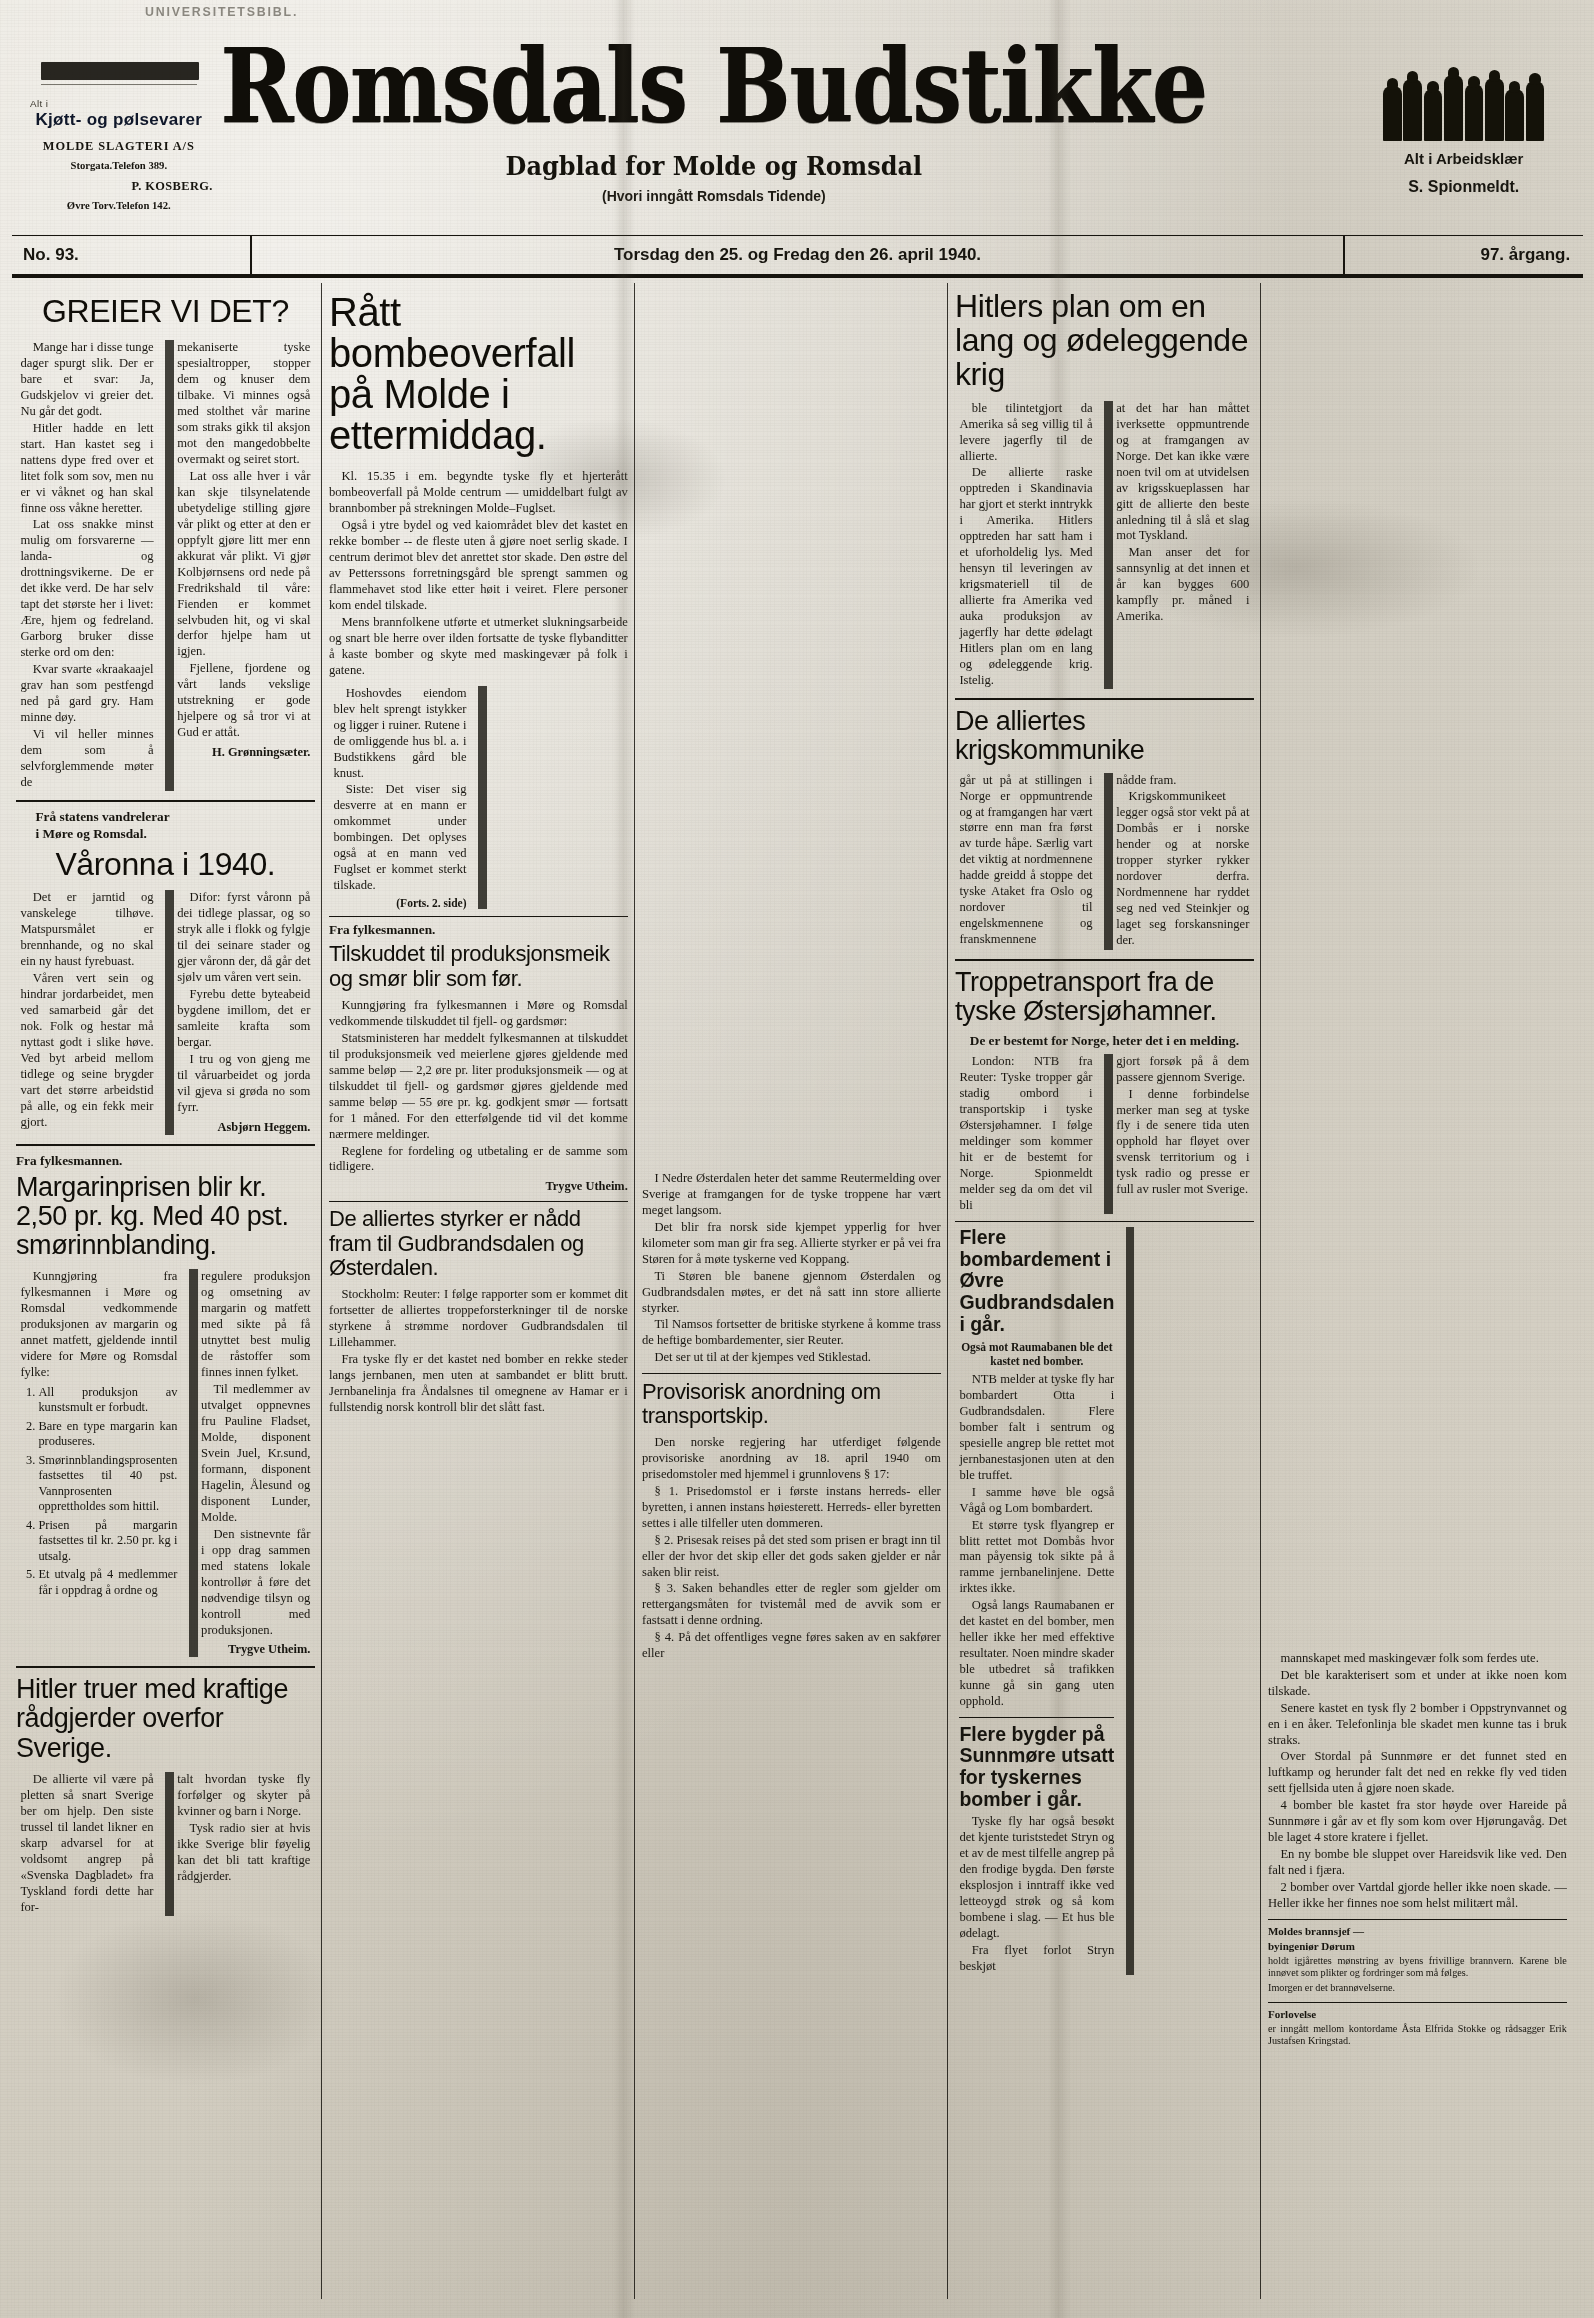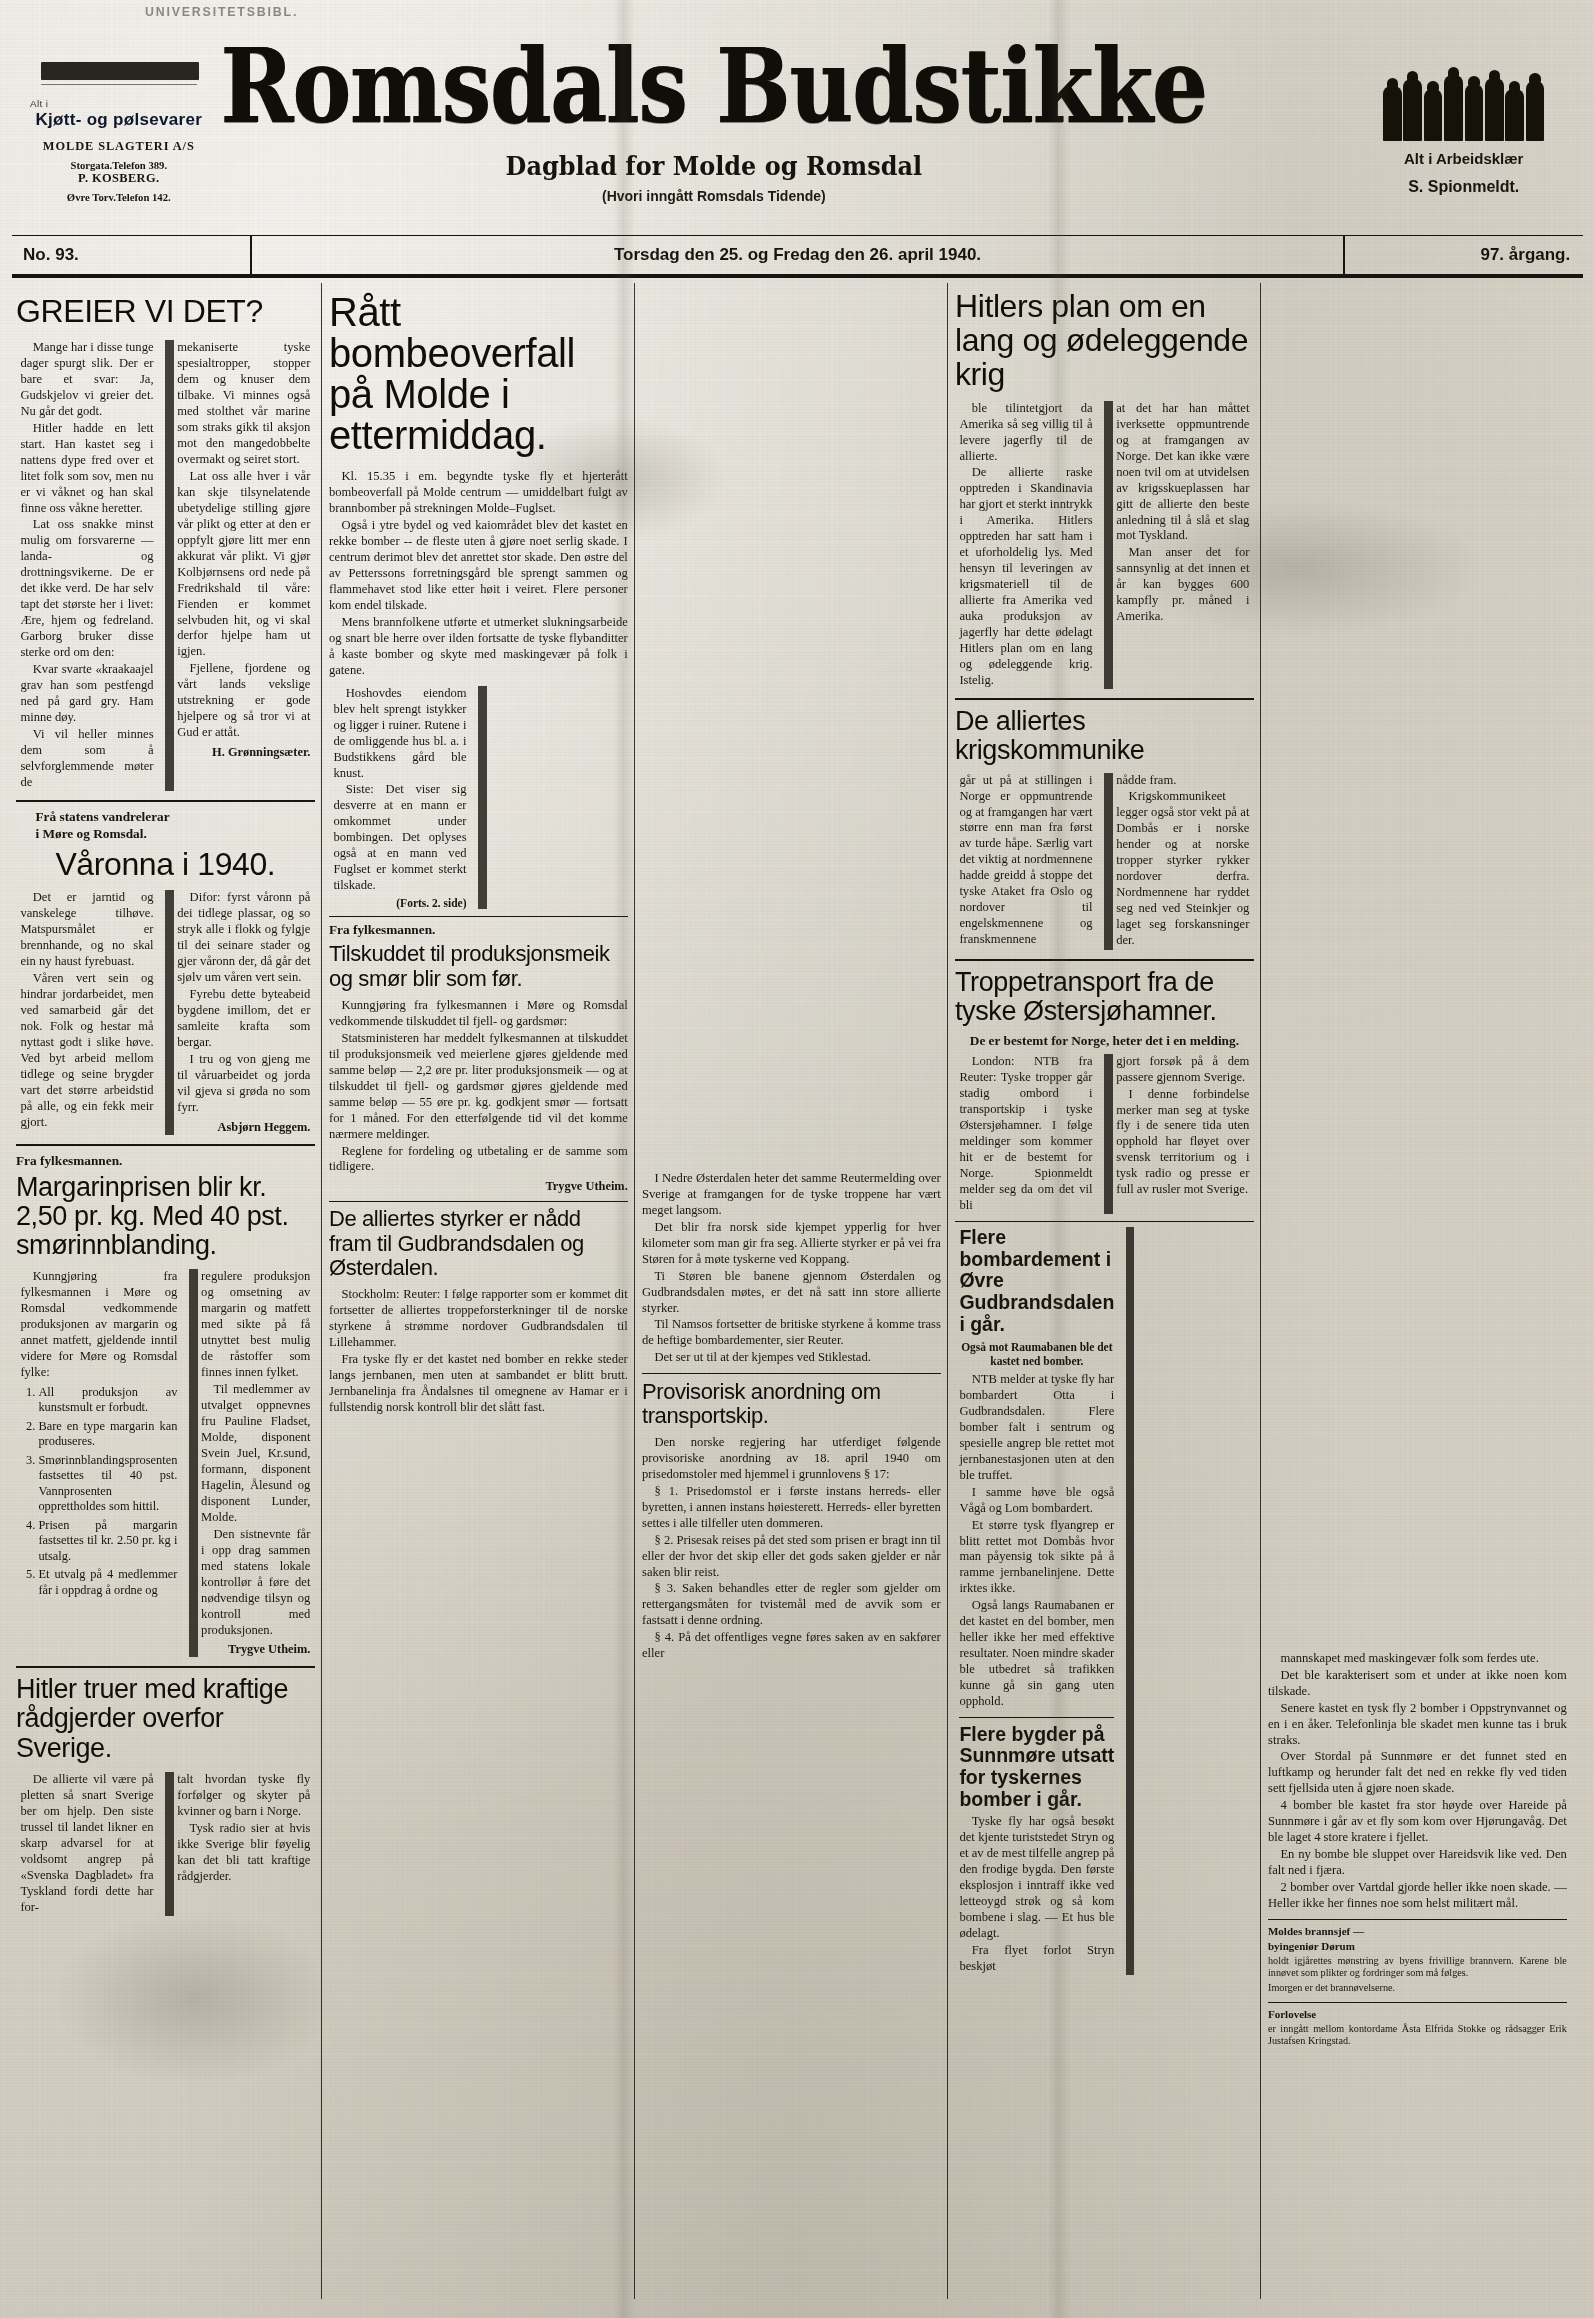--- a/index.html
+++ b/index.html
@@ -47,21 +47,21 @@
             border-radius:0.9px; opacity:.92; }
   .ad-rule2{ height:1.8px; background:#2a261c; margin:1.8px 16px 12.4px 16px; opacity:.6;}
   .ad-sm{ font-family:"Liberation Sans", sans-serif; font-size:9.8px;
           color:#3b372d; letter-spacing:0.4px; text-align:left; padding-left:5.3px; }
   .ad-big{ font-family:"Liberation Sans", sans-serif; font-weight:700;
            font-size:17px; color:#0f172a; margin-top:0.9px; letter-spacing:0.3px;}
   .ad-firm{ font-family:"Liberation Serif", serif; font-weight:700; font-size:12.4px;
             margin-top:9px; letter-spacing:0.9px; }
   .ad-line{ display:flex; justify-content:center; font-size:10.7px;
             font-weight:700; margin-top:5px; padding:0 1.8px; }
-  .ad-name2{ font-weight:700; font-size:12.4px; letter-spacing:0.4px;}
+  .ad-name2{ font-weight:700; font-size:12.4px; margin-top:8px; letter-spacing:0.4px;text-align:right;}
 
   .title-wrap{ position:absolute; left:200px; top:27px; width:1003px; text-align:center; }
   .paper-title{
     font-family:"DejaVu Serif", serif;
     font-weight:700;
     font-size:85px;
     line-height:1.0;
     letter-spacing:-0.9px;
     color:#100e09;
     transform:scaleY(1.22) scaleX(1.03);
@@ -227,21 +227,21 @@
 
   <div class="datebar">
     <div class="cell db-left">No. 93.</div>
     <div class="cell db-mid">Torsdag den 25. og Fredag den 26. april 1940.</div>
     <div class="cell db-right">97. årgang.</div>
   </div>
 
   <div class="body-grid">
 
     <div class="col">
-      <h1 class="hl hl-lg" style="margin:12.4px 0 10.7px 0">GREIER VI DET?</h1>
+      <h1 class="hl hl-lg" style="text-align:center;margin:12.4px 0 10.7px 0">GREIER VI DET?</h1>
 
       <div class="subcols">
         <div>
           <p class="bt">Mange har i disse tunge dager spurgt slik. Der er bare et svar: Ja, Gudskjelov vi greier det. Nu går det godt.</p>
           <p class="bt">Hitler hadde en lett start. Han kastet seg i nattens dype fred over et litet folk som sov, men nu er vi våknet og han skal finne oss våkne heretter.</p>
           <p class="bt">Lat oss snakke minst mulig om forsvarerne — landa- og drottningsvikerne. De er det ikke verd. De har selv tapt det største her i livet: Ære, hjem og fedreland. Garborg bruker disse sterke ord om den:</p>
           <p class="bt">Kvar svarte «kraakaajel grav han som pestfengd ned på gard gry. Ham minne døy.</p>
           <p class="bt">Vi vil heller minnes dem som å selvforglemmende møter de</p>
         </div>
         <div class="sep"></div>

